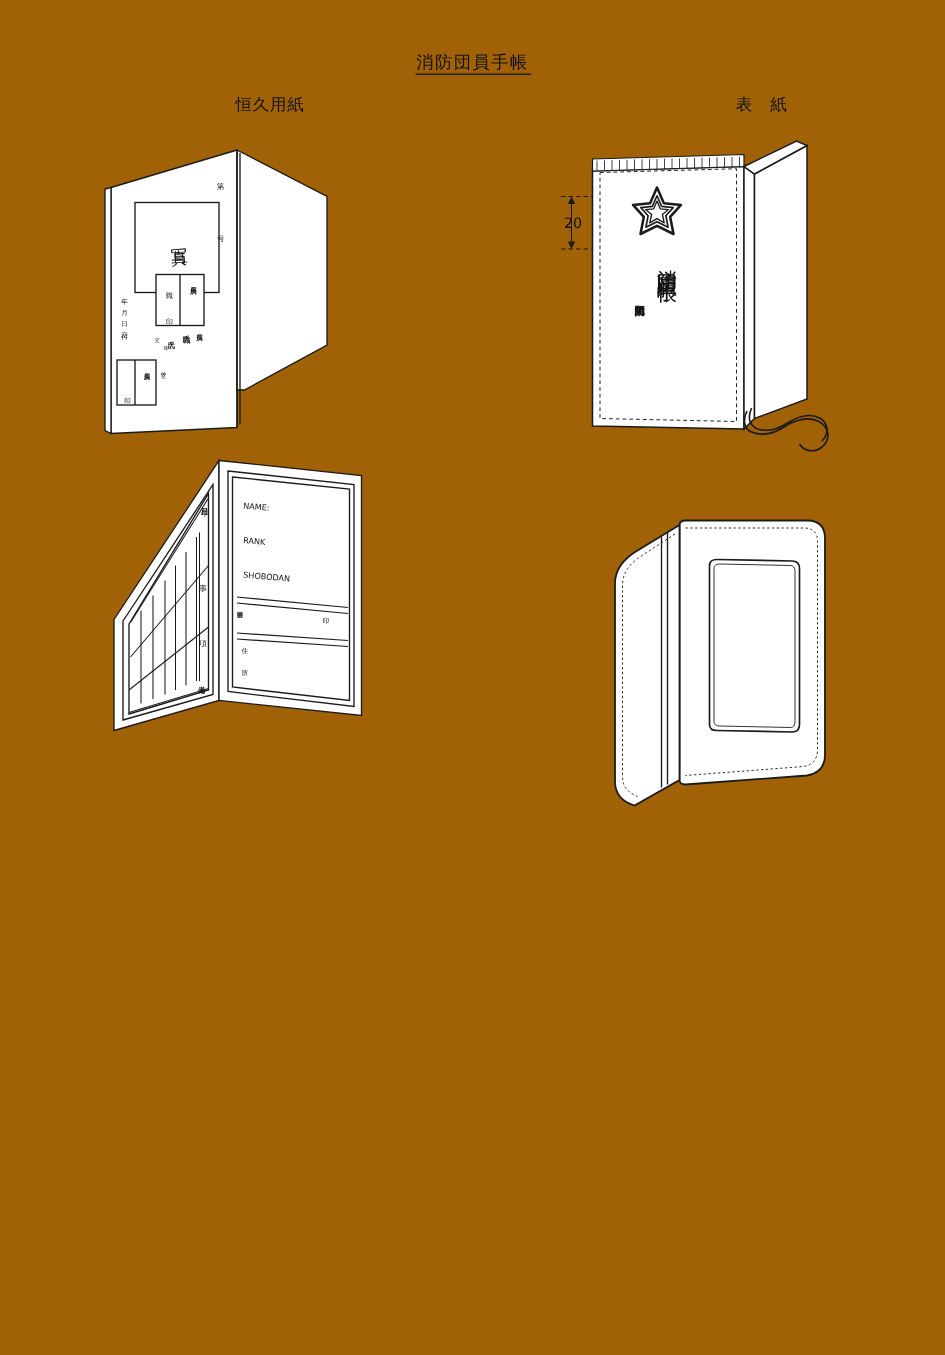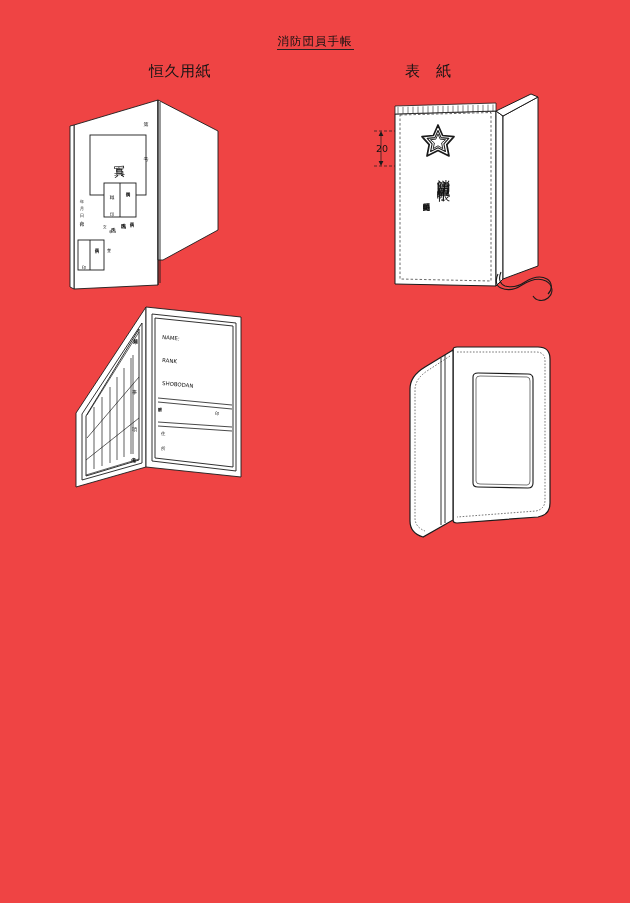--- a/index.html
+++ b/index.html
@@ -11,47 +11,47 @@
     width: 630px;
     height: 903px;
     position: relative;
     font-family: "DejaVu Sans", "Liberation Sans", sans-serif;
     color: #1a1a1a;
     overflow: hidden;
   }
   .page {
     position: absolute;
     inset: 0;
-    background: #ef4444;
+    background: #a16207;
   }
 
   
   .doc-title {
     position: absolute;
     top: 34px;
     left: 0;
     width: 630px;
     text-align: center;
     font-size: 11.5px;
     letter-spacing: 1px;
     color: #111;
   }
   .doc-title span {
     border-bottom: 1px solid #222;
     padding: 0 1px 1px 1px;
   }
   .sect-label {
     position: absolute;
-    font-size: 15px;
+    font-size: 11px;
     letter-spacing: 0.5px;
     color: #141414;
     white-space: pre;
   }
   .sect-left  { top: 62px; left: 120px; width: 120px; text-align: center; }
-  .sect-right { top: 62px; left: 405px; width: 120px; text-align: left; }
+  .sect-right { top: 62px; left: 405px; width: 120px; text-align: right; }
 
   
   .fig {
     position: absolute;
   }
   .fig svg { display: block; overflow: visible; }
 
   .jp-v {
     font-family: "DejaVu Sans", "Liberation Sans", sans-serif;
     writing-mode: vertical-rl;

